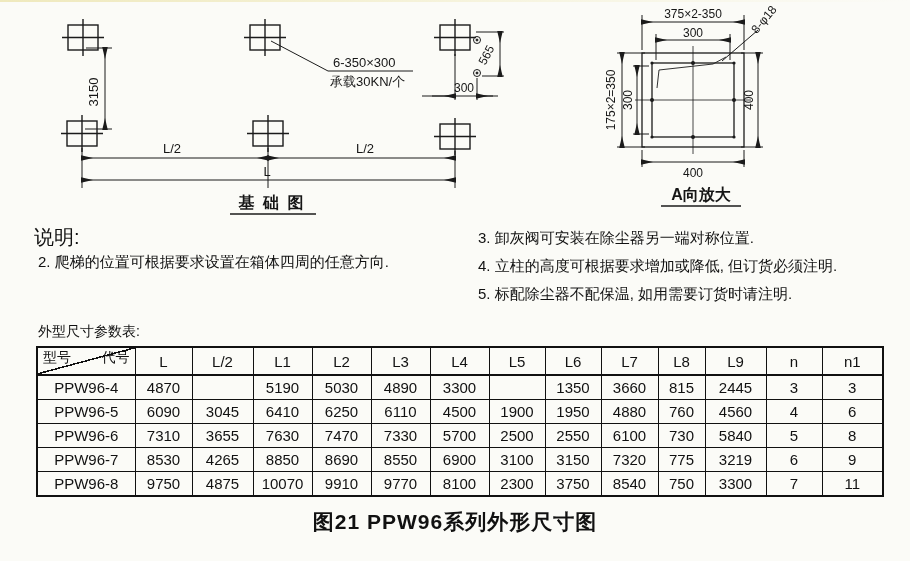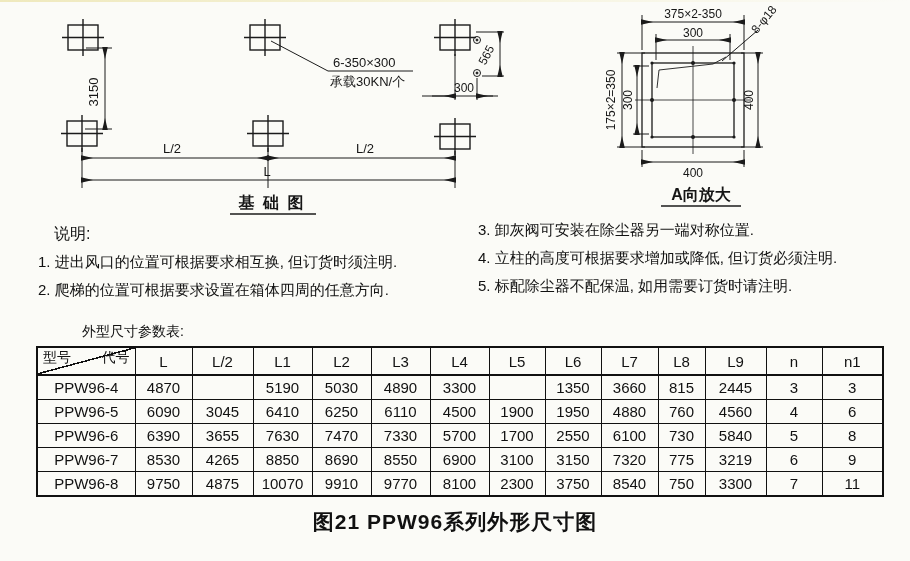--- a/index.html
+++ b/index.html
@@ -11,24 +11,24 @@
   }
   .page{position:absolute;inset:0;}
   .top-artifact{position:absolute;left:0;top:0;width:910px;height:2px;
     background:linear-gradient(90deg,#efe9bd, #f7f5e2 60%, rgba(255,255,255,0));}
   svg text{fill:#161616;}
   svg .dimtxt{font-size:13px;font-family:"Liberation Sans","DejaVu Sans",sans-serif;}
   svg .dimtxt-s{font-size:12px;font-family:"Liberation Sans","DejaVu Sans",sans-serif;}
   svg .viewtitle{font-size:16px;font-weight:bold;letter-spacing:2px;}
   line,polyline,path.noF,rect.noF{stroke:#1b1b1b;fill:none;}
   .notes{position:absolute;font-size:15px;line-height:28px;white-space:nowrap;}
-  .notes-heading{position:absolute;left:54px;top:224px;font-size:16px;text-align:center;}
+  .notes-heading{position:absolute;left:34px;top:224px;font-size:20px;text-align:center;}
   .notes-left{left:38px;top:248px;}
-  .notes-right{left:478px;top:216px;}
-  .table-caption{position:absolute;left:38px;top:323px;font-size:14px;margin-left:44px;}
+  .notes-right{left:478px;top:224px;}
+  .table-caption{position:absolute;left:38px;top:323px;font-size:14px;}
   .dim-table-wrap{position:absolute;left:36px;top:346px;}
   table.dim{border-collapse:collapse;table-layout:fixed;padding-left:32px;}
   table.dim th,table.dim td{
     border:1px solid #111;
     font-size:15px;text-align:center;vertical-align:middle;
     height:23px;padding:0 2px;overflow:hidden;white-space:nowrap;
   }
   table.dim{border:2px solid #111;}
   table.dim thead th{height:26px;border-bottom:2px solid #111;font-weight:normal;}
   th.corner{position:relative;
@@ -203,21 +203,20 @@
       <line x1="47" y1="162" x2="149" y2="162" marker-start="url(#aR)" marker-end="url(#aR)"></line>
     </g>
     <text class="dimtxt-s" x="98" y="177" text-anchor="middle">400</text>
 
     <text class="viewtitle" x="106" y="200" text-anchor="middle" style="letter-spacing:0;">A向放大</text>
     <line x1="66" y1="206" x2="146" y2="206" stroke="#1b1b1b" stroke-width="1.4"></line>
   </svg>
 
   <div class="notes-heading">说明:</div>
   <div class="notes notes-left">
-    <div>1. 进出风口的位置可根据要求相互换, 但订货时须注明.</div>
     <div>2. 爬梯的位置可根据要求设置在箱体四周的任意方向.</div>
   </div>
   <div class="notes notes-right">
     <div>3. 卸灰阀可安装在除尘器另一端对称位置.</div>
     <div>4. 立柱的高度可根据要求增加或降低, 但订货必须注明.</div>
     <div>5. 标配除尘器不配保温, 如用需要订货时请注明.</div>
   </div>
 
   <div class="table-caption">外型尺寸参数表:</div>
 
@@ -288,27 +287,27 @@
             <td>1900</td>
             <td>1950</td>
             <td>4880</td>
             <td>760</td>
             <td>4560</td>
             <td>4</td>
             <td>6</td>
           </tr>
           <tr>
             <td>PPW96-6</td>
-            <td>6390</td>
+            <td>7310</td>
             <td>3655</td>
             <td>7630</td>
             <td>7470</td>
             <td>7330</td>
             <td>5700</td>
-            <td>1700</td>
+            <td>2500</td>
             <td>2550</td>
             <td>6100</td>
             <td>730</td>
             <td>5840</td>
             <td>5</td>
             <td>8</td>
           </tr>
           <tr>
             <td>PPW96-7</td>
             <td>8530</td>

